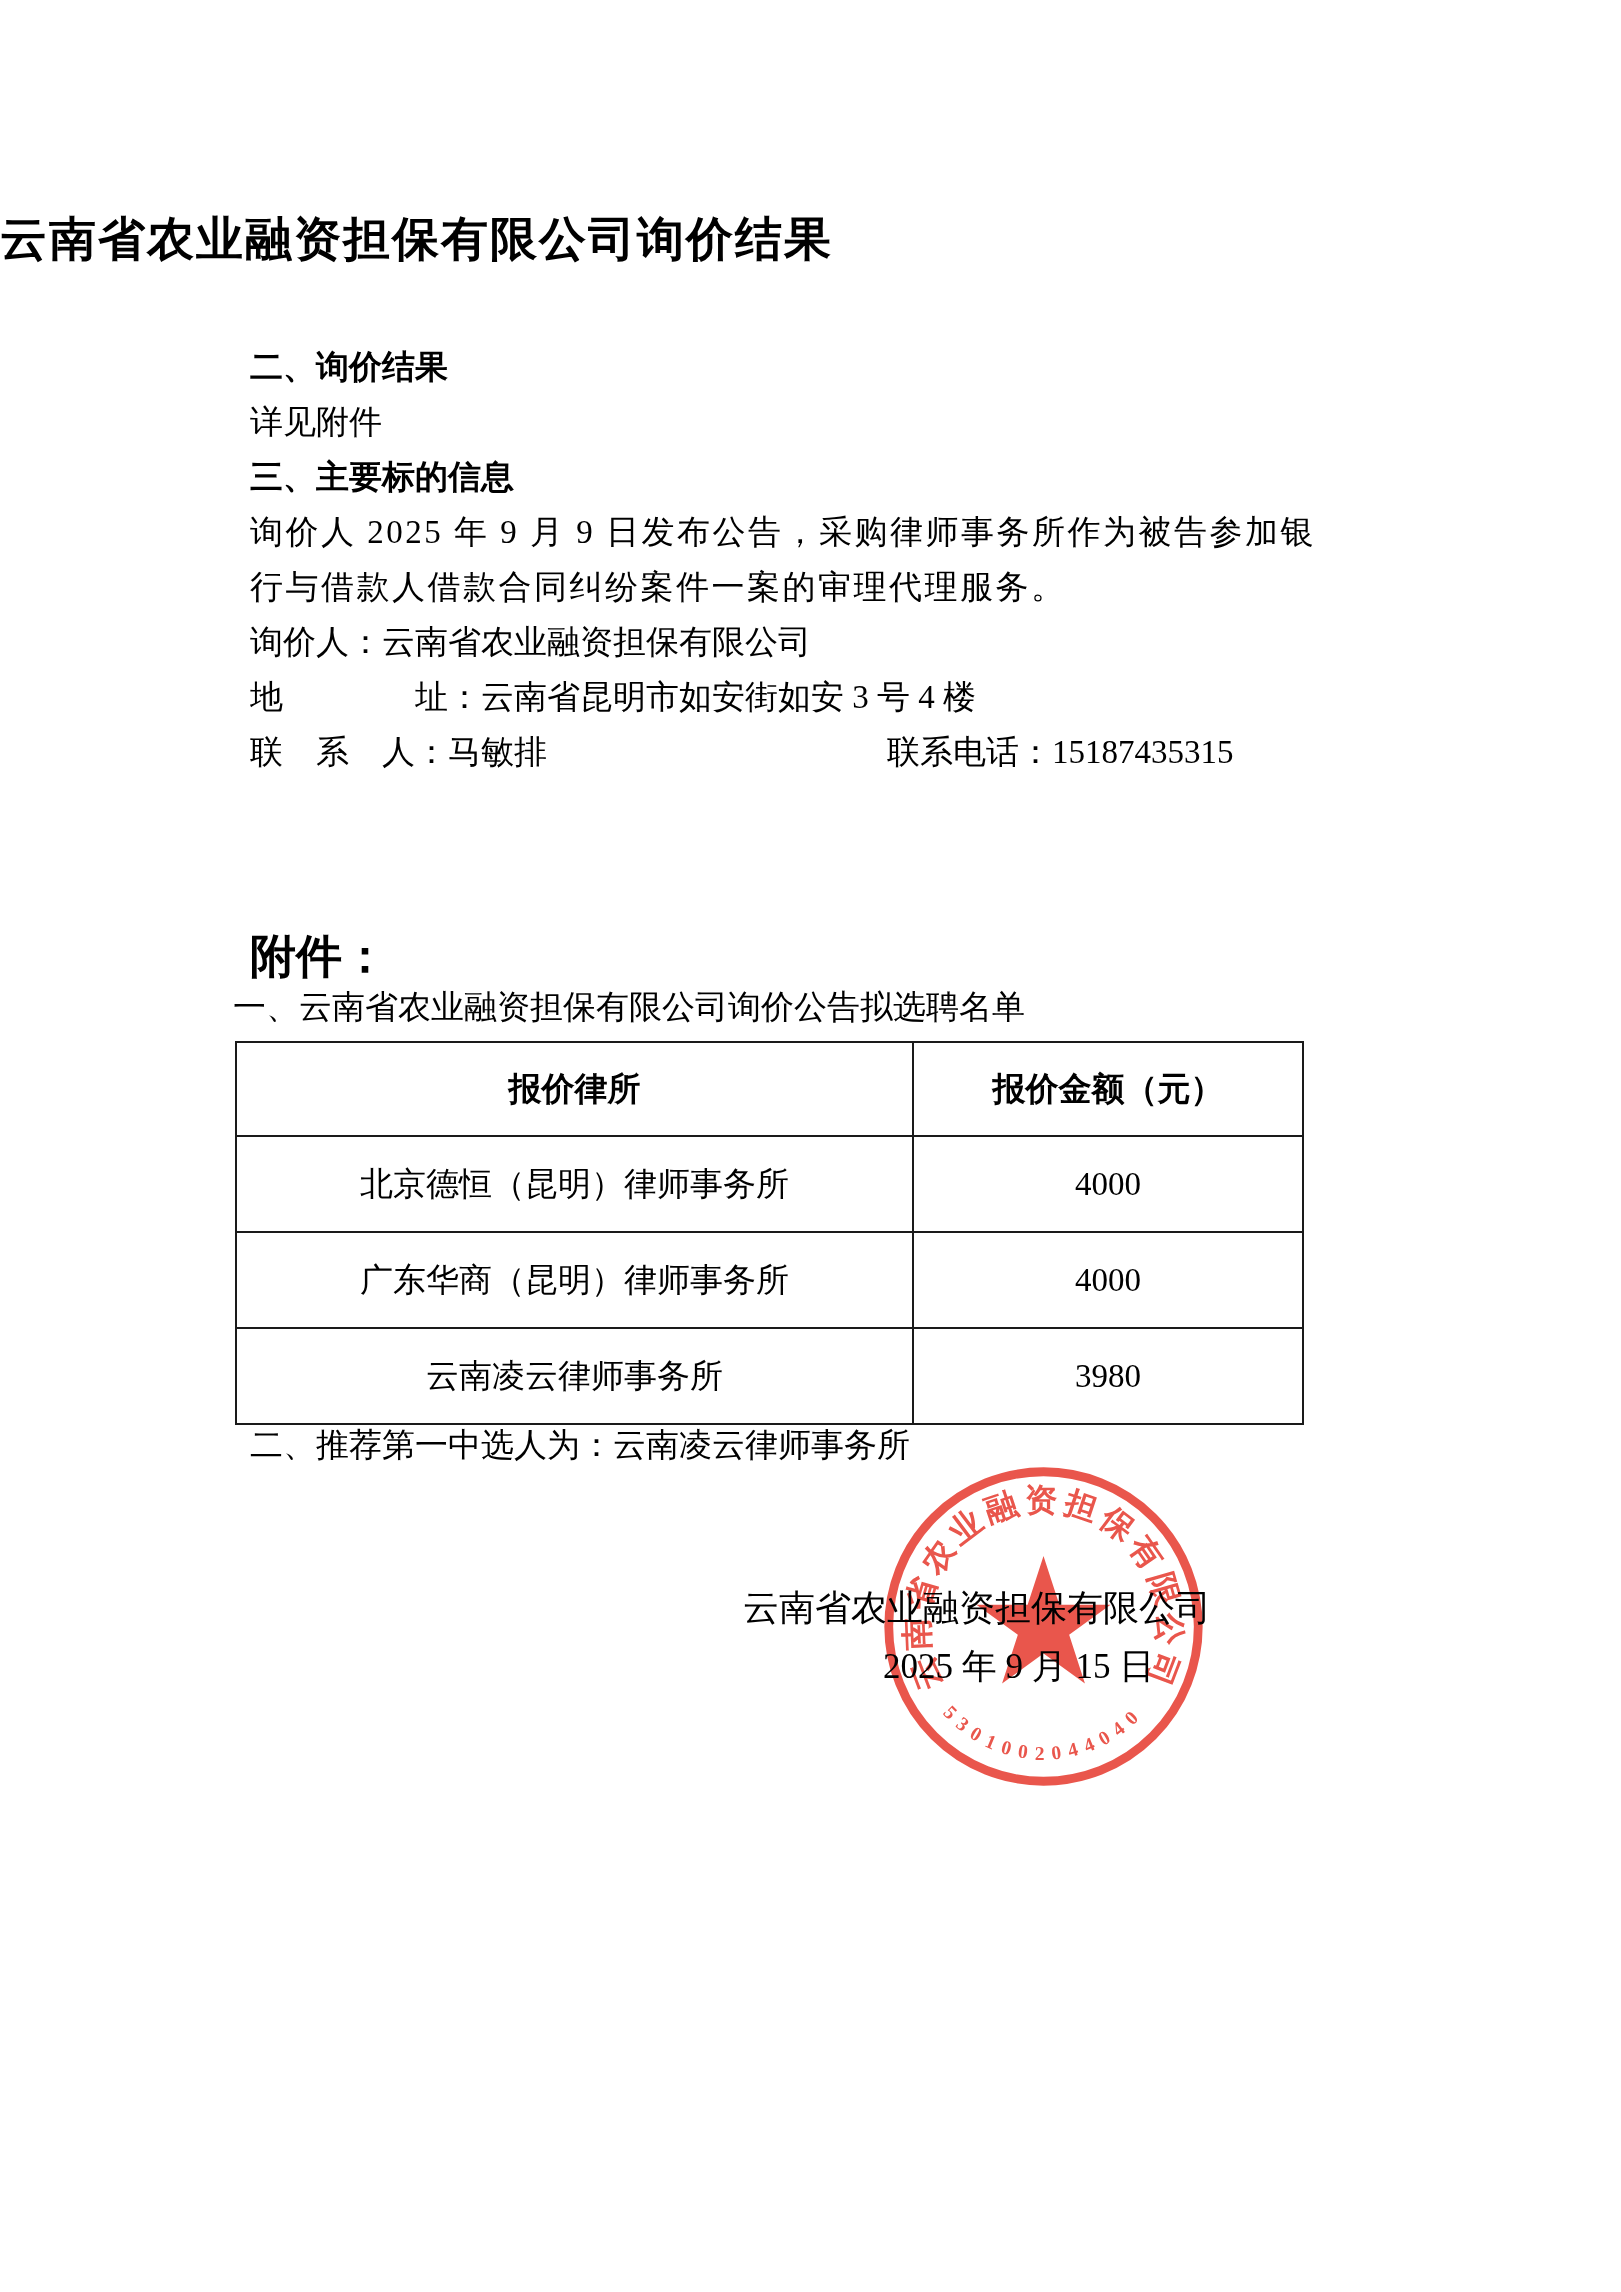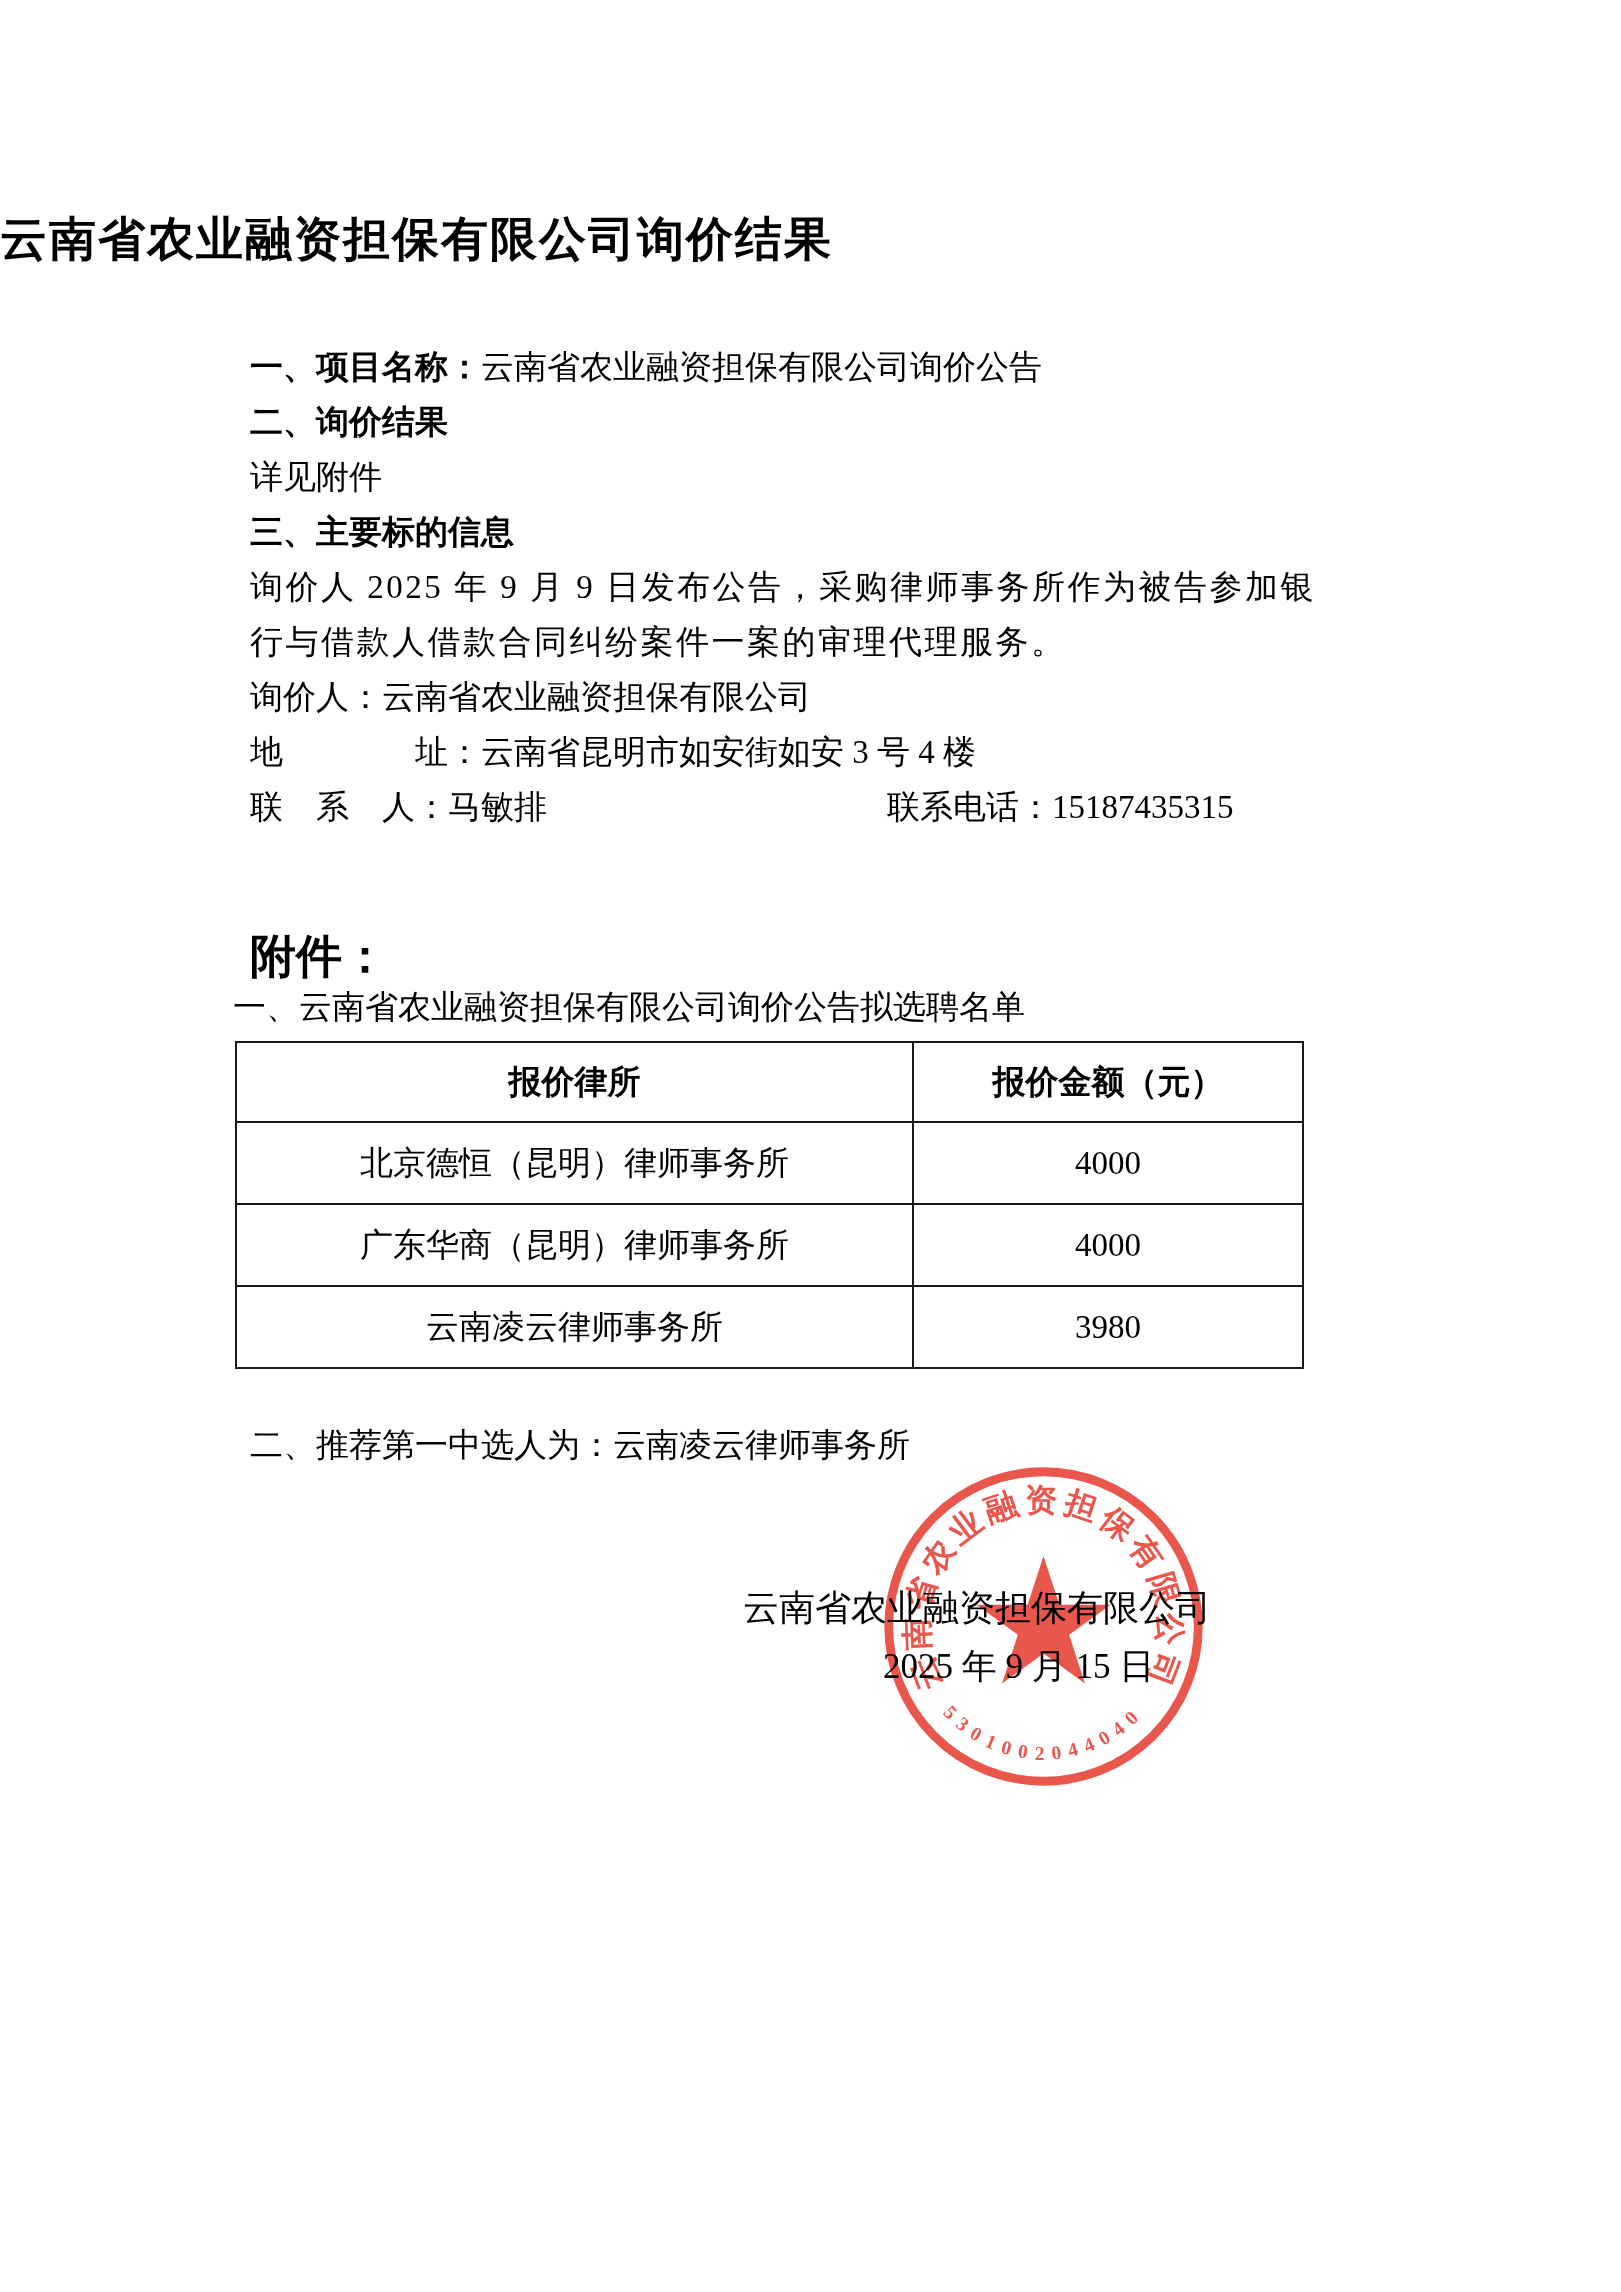--- a/index.html
+++ b/index.html
@@ -25,21 +25,21 @@
   .attach-label{position:absolute;left:250px;top:926px;font-size:46px;font-weight:bold;}
   .attach-title{position:absolute;left:233px;top:985px;font-size:33px;}
   .quote-table{
     position:absolute;left:235px;top:1041px;
     border-collapse:collapse;table-layout:fixed;
     font-size:33px;
   }
   .quote-table td,.quote-table th{
     border:2px solid #1a1a1a;
     text-align:center;vertical-align:middle;
-    padding:1px;
+    padding:8px;
   }
   .quote-table th{font-weight:bold;height:76px;border-bottom:2.9px solid #1a1a1a;}
   .quote-table td{height:78px;}
   .col-firm{width:677px;}
   .col-amount{width:390px;}
   .recommend-line{position:absolute;left:250px;top:1423px;font-size:33px;}
   .sig-company{position:absolute;left:743px;top:1584px;font-size:36px;}
   .sig-date{position:absolute;left:883px;top:1643px;font-size:35px;}
   .stamp{
     position:absolute;left:877px;top:1460px;width:333px;height:333px;
@@ -47,24 +47,20 @@
   }
 </style>
 </head>
 <body>
 
 <div class="page">
 
   <div class="doc-title">云南省农业融资担保有限公司询价结果</div>
 
   <div class="body-block">
-    <div class="line">
-      <span class="bold">一、项目名称：</span>
-      <span>云南省农业融资担保有限公司询价公告</span>
-    </div>
     <div class="line bold">二、询价结果</div>
     <div class="line">详见附件</div>
     <div class="line bold">三、主要标的信息</div>
     <div class="line para">询价人 2025 年 9 月 9 日发布公告，采购律师事务所作为被告参加银</div>
     <div class="line para">行与借款人借款合同纠纷案件一案的审理代理服务。</div>
     <div class="line">询价人：云南省农业融资担保有限公司</div>
     <div class="line">地　　　　址：云南省昆明市如安街如安 3 号 4 楼</div>
     <div class="line">
       <span>联　系　人：马敏排</span>
       <span class="phone-span">联系电话：15187435315</span>

